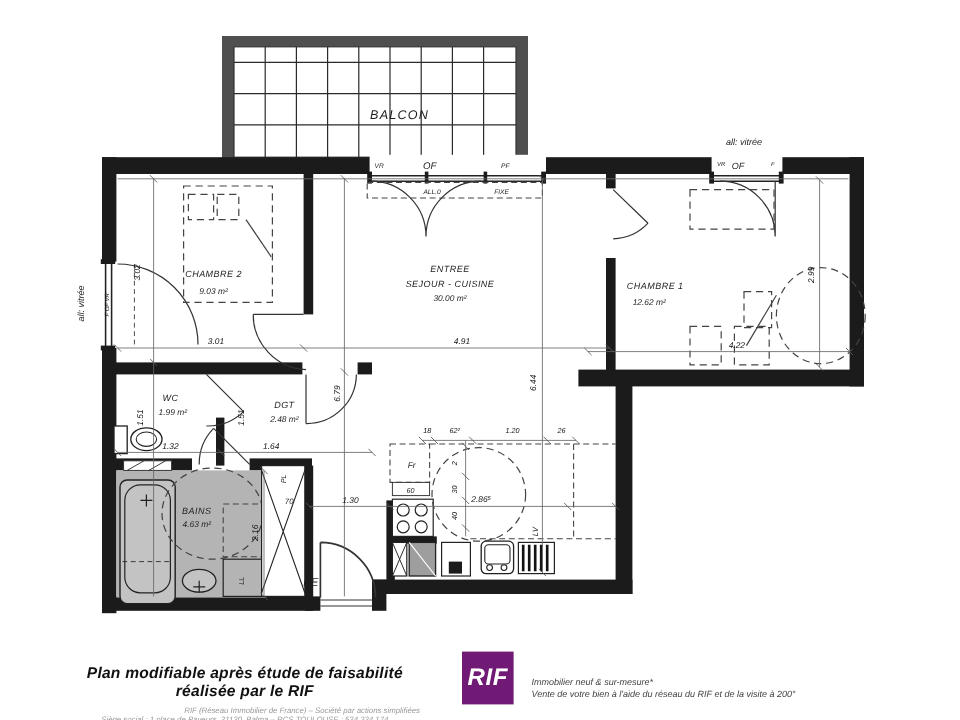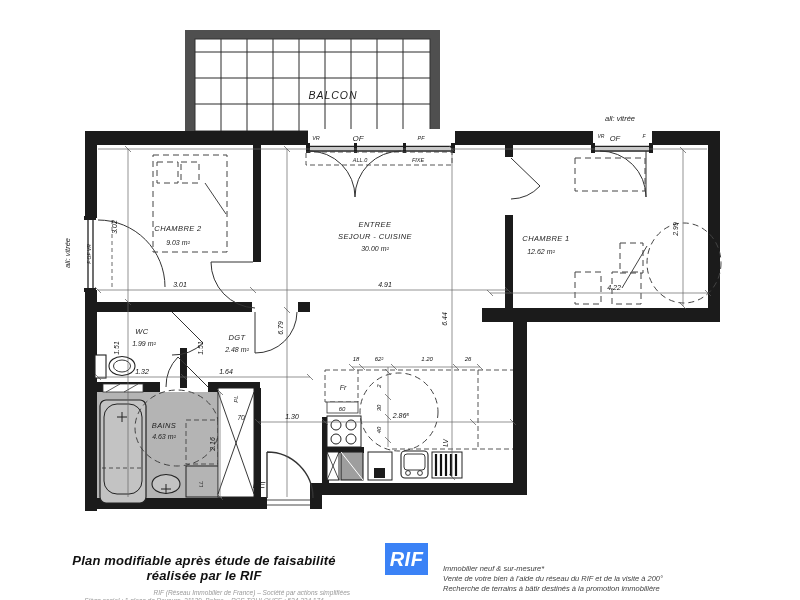--- a/index.html
+++ b/index.html
@@ -11,21 +11,21 @@
   .dim{font-size:7px;fill:#111;}
   .dim6{font-size:6px;fill:#111;}
   .tiny{font-size:5.5px;}
   .mid{text-anchor:middle;}
   
   .footer{position:absolute;left:0;top:540px;width:800px;height:60px;}
   .f-left{position:absolute;left:58px;top:7px;width:292px;color:#111;}
   .f-left .l1{margin:6px;text-align:center;font-size:13px;font-weight:bold;letter-spacing:.2px;}
   .f-left .l2{margin:2px 0 0 0;text-align:right;font-size:6.5px;color:#9a9a9a;}
   .f-left .l3{margin:1px 0 0 0;text-align:center;font-size:6.5px;color:#9a9a9a;}
-  .f-logo{position:absolute;left:385px;top:3px;width:43px;height:32px;background:#3b82f6;
+  .f-logo{position:absolute;left:385px;top:3px;width:43px;height:44px;background:#701a75;
           color:#fff;display:flex;align-items:center;justify-content:center;
           font-size:20px;font-weight:bold;letter-spacing:.5px;}
   .f-right{position:absolute;left:443px;top:24px;width:300px;font-size:7.5px;
            line-height:10px;color:#3f3f3f;}
   .f-right p{margin:0;}
 </style>
 </head>
 <body>
 
 <div class="page">
@@ -268,16 +268,15 @@
 <div class="footer">
   <div class="f-left">
     <p class="l1">Plan modifiable après étude de faisabilité réalisée par le RIF</p>
     <p class="l2">RIF (Réseau Immobilier de France) – Société par actions simplifiées</p>
     <p class="l3">Siège social : 1 place de Paveurs, 31130, Balma – RCS TOULOUSE : 534 234 174</p>
   </div>
   <div class="f-logo">RIF</div>
   <div class="f-right">
     <p>Immobilier neuf &amp; sur-mesure*</p>
     <p>Vente de votre bien à l'aide du réseau du RIF et de la visite à 200°</p>
-    <p>Recherche de terrains à bâtir destinés à la promotion immobilière</p>
   </div>
 </div>
 </div>
 
 </body></html>

